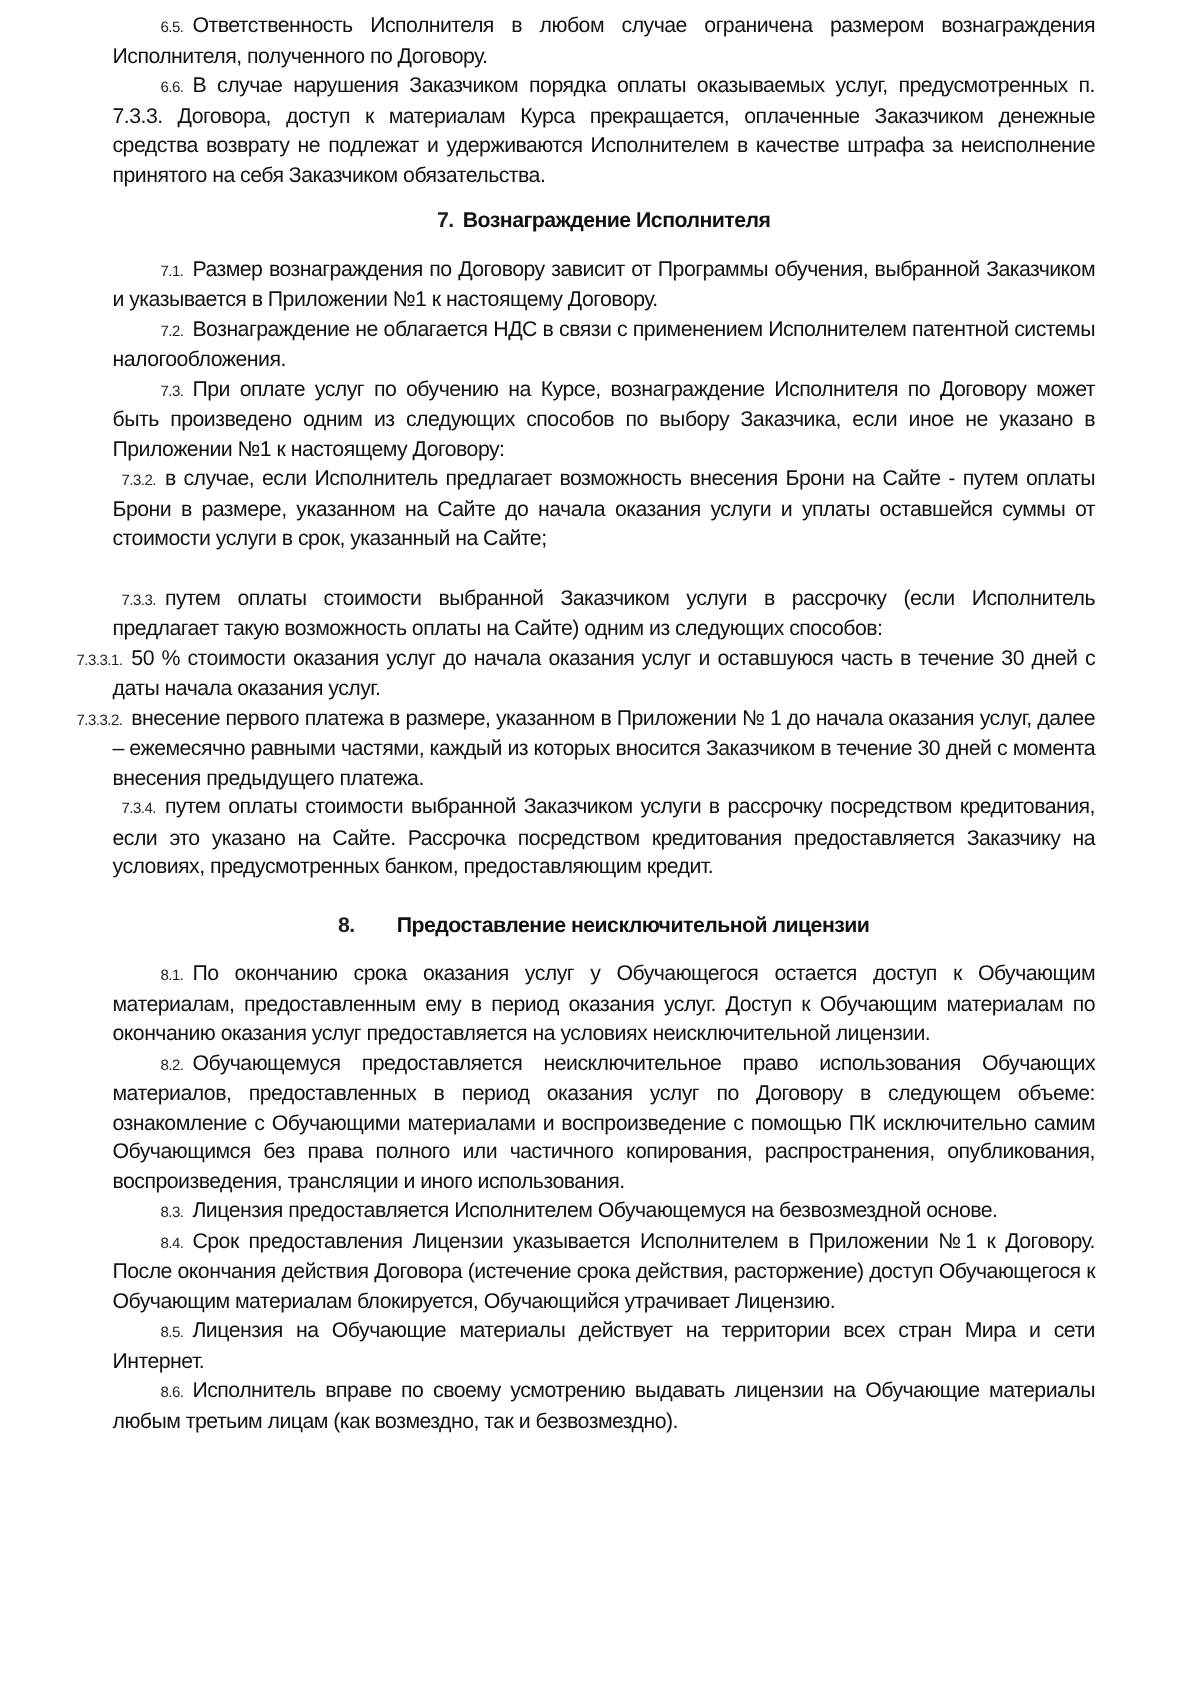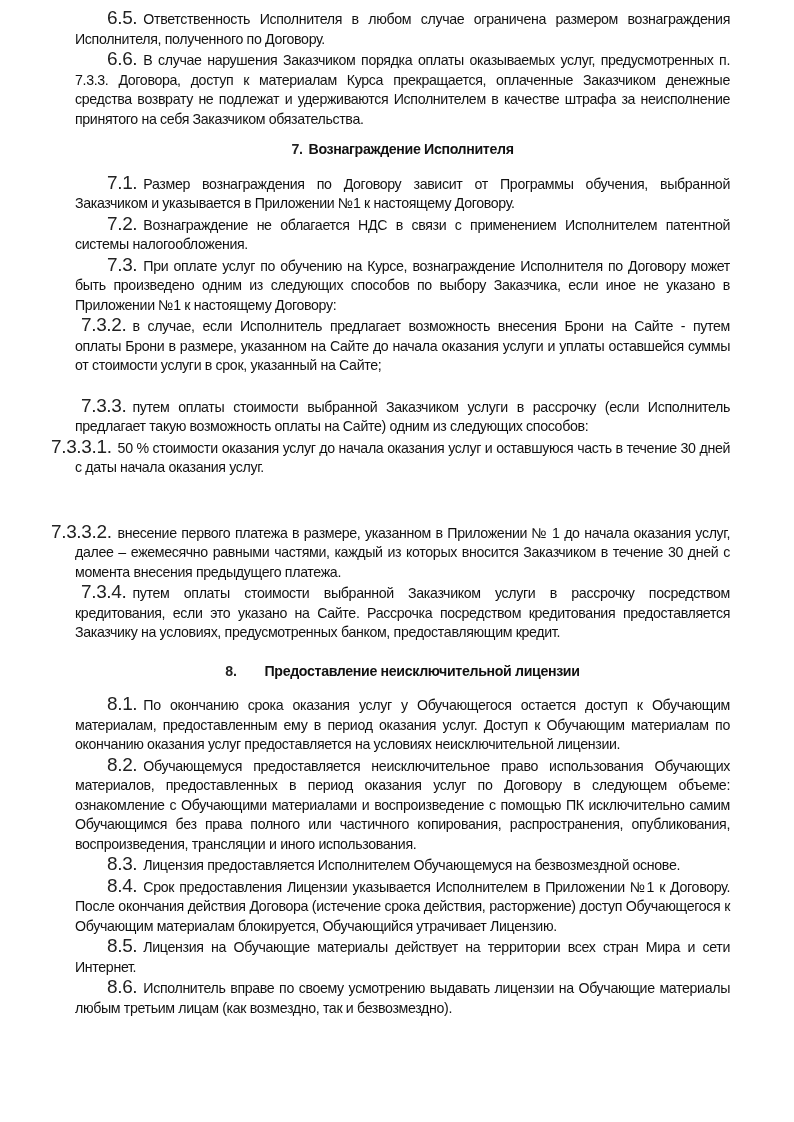--- a/index.html
+++ b/index.html
@@ -5,21 +5,21 @@
   html, body { margin: 0; padding: 0; background: #ffffff; }
   body { width: 794px; height: 1122px; position: relative; overflow: hidden; }
   .page {
     position: absolute; left: 75px; top: 8px; width: 655px;
     font-family: "Liberation Sans", sans-serif;
     font-size: 14.2px; line-height: 19.5px; color: #111;
     letter-spacing: -0.35px;
   }
   .p { text-align: justify; text-align-last: left; margin: 0; }
   .p1 { text-indent: 16px; }
-  .num { display: inline-block; margin-right: 6px; color: #222; font-size: 19px; }
+  .num { display: inline-block; margin-right: 6px; color: #222; font-size: 10px; }
   .h { font-weight: bold; text-align: center; margin: 13px; }
   .h7 { margin-top: 11px; }
   .h8 { margin-top: 19px; }
   .h8 .num { margin-right: 28px; font-size: 14.2px; }
   .h7 .num { font-size: 14.2px; margin-right: 6px; }
 </style>
 </head>
 <body>
 
 <div class="page">
@@ -46,21 +46,21 @@
   </p>
   <p class="p" style="padding-left:0;text-indent:3px;">
     <span class="num">7.3.2.</span><span>в случае, если Исполнитель предлагает возможность внесения Брони на Сайте - путем оплаты Брони в размере, указанном на Сайте до начала оказания услуги и уплаты оставшейся суммы от стоимости услуги в срок, указанный на Сайте;</span>
   </p>
   <p class="p" style="padding-left:0;text-indent:3px;margin-top:20px;">
     <span class="num">7.3.3.</span><span>путем оплаты стоимости выбранной Заказчиком услуги в рассрочку (если Исполнитель предлагает такую возможность оплаты на Сайте) одним из следующих способов:</span>
   </p>
   <p class="p" style="padding-left:0;text-indent:-12px;">
     <span class="num">7.3.3.1.</span><span>50 % стоимости оказания услуг до начала оказания услуг и оставшуюся часть в течение 30 дней с даты начала оказания услуг.</span>
   </p>
-  <p class="p" style="padding-left:0;text-indent:-12px;margin-top:44px;">
+  <p class="p" style="padding-left:0;text-indent:-12px;">
     <span class="num">7.3.3.2.</span><span>внесение первого платежа в размере, указанном в Приложении № 1 до начала оказания услуг, далее – ежемесячно равными частями, каждый из которых вносится Заказчиком в течение 30 дней с момента внесения предыдущего платежа.</span>
   </p>
   <p class="p" style="padding-left:0;text-indent:3px;">
     <span class="num">7.3.4.</span><span>путем оплаты стоимости выбранной Заказчиком услуги в рассрочку посредством кредитования, если это указано на Сайте. Рассрочка посредством кредитования предоставляется Заказчику на условиях, предусмотренных банком, предоставляющим кредит.</span>
   </p>
 
   <p class="h h8">
     <span class="num">8.</span><span>Предоставление неисключительной лицензии</span>
   </p>
 

